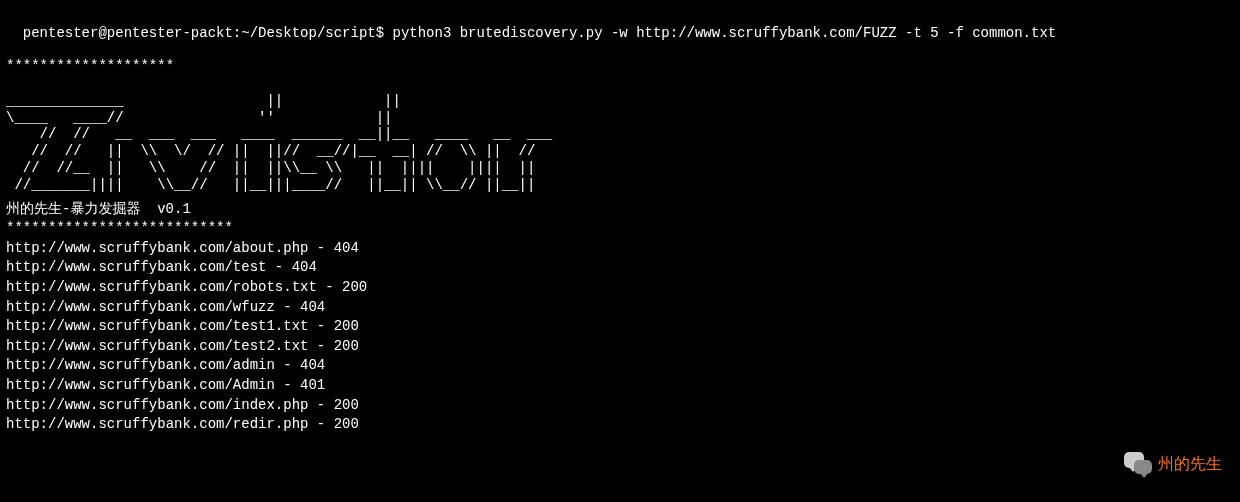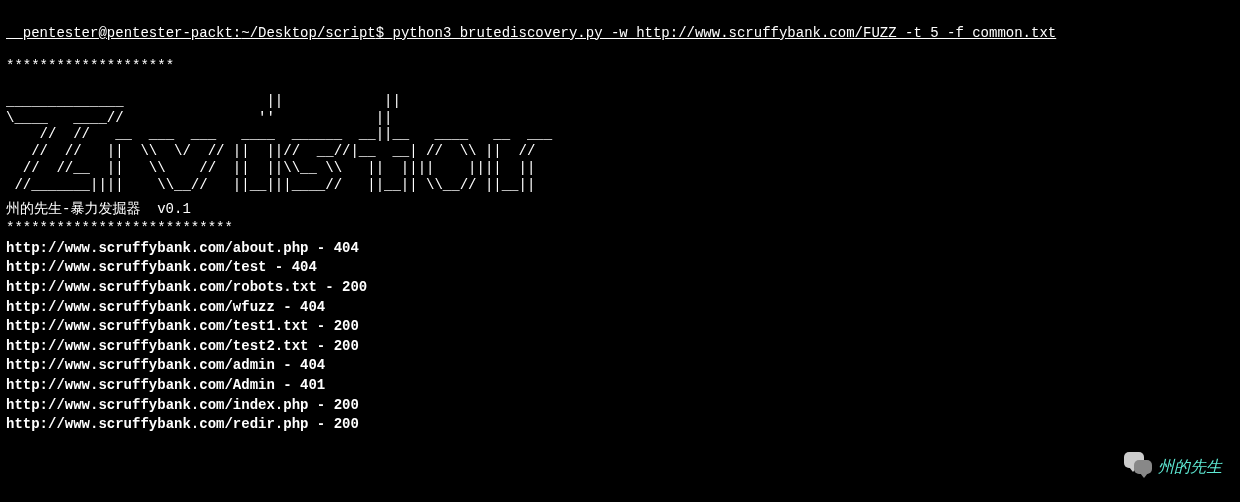--- a/index.html
+++ b/index.html
@@ -15,21 +15,20 @@
       line-height: 1.4;
       width: 1240px;
       height: 502px;
       overflow: hidden;
       position: relative;
       padding: 4px 6px;
     }
     .prompt-line {
       white-space: pre-wrap;
       word-break: break-all;
-      text-decoration: underline;
     }
     .prompt-user {
       color: #fff;
     }
     .prompt-cmd {
       color: #fff;
     }
     .ascii-art {
       white-space: pre;
       font-family: "Courier New", Consolas, monospace;
@@ -39,36 +38,34 @@
       letter-spacing: 0px;
     }
     .separator {
       white-space: pre;
     }
     .version-line {
       white-space: pre;
     }
     .results {
       white-space: pre;
-      font-weight: bold;
     }
     .result-line {
       white-space: pre;
     }
     .watermark {
       position: absolute;
       right: 18px;
       bottom: 24px;
       display: flex;
-      align-items: flex-end;
+      align-items: center;
       gap: 8px;
-      color: #5eead4;
+      color: #f97316;
       font-family: sans-serif;
       font-size: 16px;
-      font-style: italic;
     }
     .watermark-icon {
       width: 28px;
       height: 28px;
       position: relative;
     }
     .watermark-icon .bubble1 {
       position: absolute;
       width: 20px;
       height: 16px;

